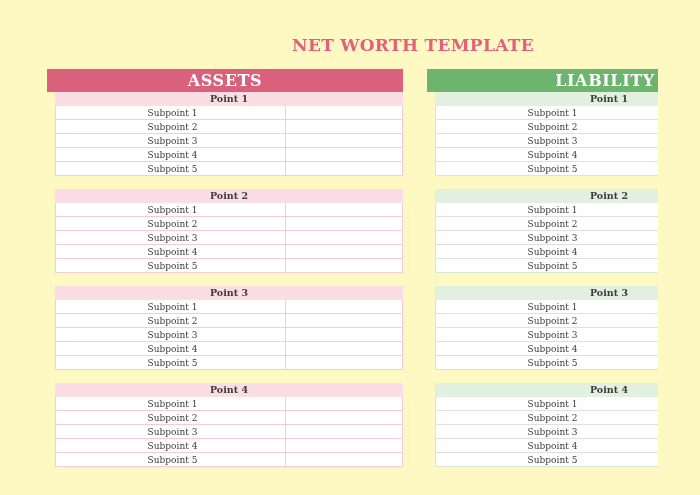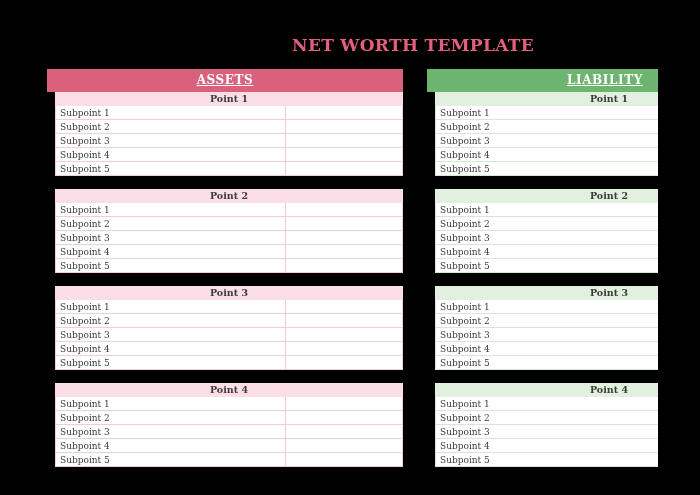--- a/index.html
+++ b/index.html
@@ -8,21 +8,21 @@
     width: 700px;
     height: 495px;
     overflow: hidden;
     background: #ffffff;
     font-family: "DejaVu Serif", "Liberation Serif", serif;
   }
   .page {
     position: relative;
     width: 700px;
     height: 495px;
-    background: #000000;
+    background: #fef9c3;
     overflow: hidden;
   }
   .page-title {
     position: absolute;
     left: 47px;
     top: 35px;
     width: 732px; 
     text-align: center;
     font-size: 17px;
     font-weight: bold;
@@ -46,25 +46,24 @@
   }
   .liability-clip .table {
     position: relative;
     top: 0;
     left: 0;
   }
   .band {
     height: 23px;
     line-height: 23px;
     text-align: center;
-    font-size: 12px;
+    font-size: 16px;
     font-weight: bold;
     letter-spacing: 0.6px;
     color: var(--header-text, #ffffff);
-    text-decoration: underline;
   }
   .band.assets-band { background: var(--assets-header-bg, #d9617b); }
   .band.liability-band { background: var(--liability-header-bg, #6db46f); }
   .section { margin-bottom: 13px; padding-left: 8px; }
   .point-band {
     height: 14px;
     line-height: 14px;
     text-align: center;
     font-size: 9.5px;
     font-weight: bold;
@@ -90,20 +89,21 @@
   }
   .row-label {
     width: 229px;
     box-sizing: content-box;
     padding: 1px 0 0 4px;
     font-size: 9px;
     line-height: 12px;
     color: var(--body-text, #3b3b3b);
     white-space: nowrap;
     overflow: hidden;
+    text-align: center;
   }
   .section.assets .row-label { border-right: 1px solid var(--assets-border, #f3ccd6); width: 225px; }
   .section.liability .row-label { border-right: 1px solid var(--liability-border, #d5e8d1); width: 225px; }
   .row-value { flex: 1; }
 </style>
 </head>
 <body>
 
 <div class="page">
 

